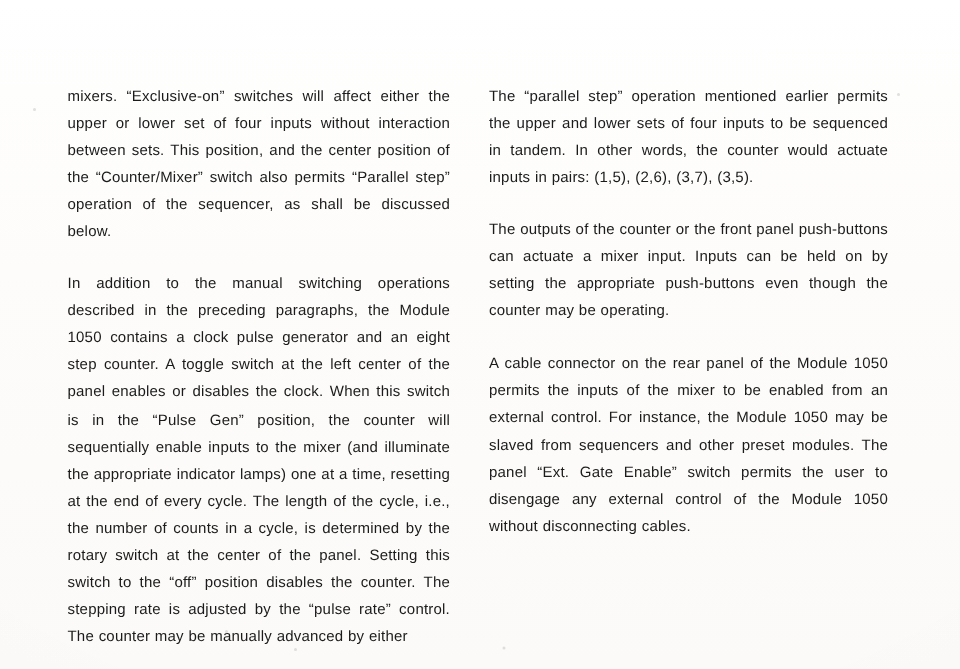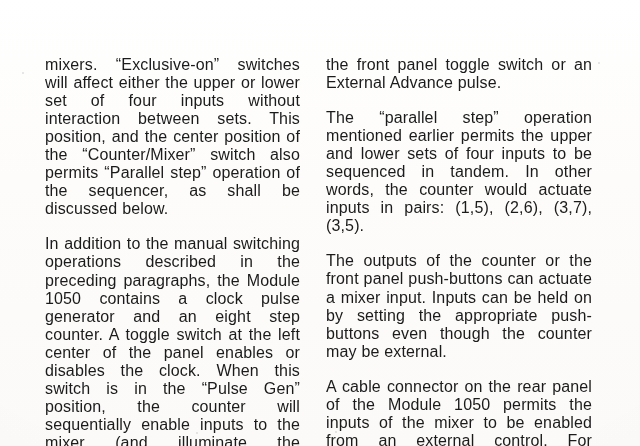--- a/index.html
+++ b/index.html
@@ -40,21 +40,21 @@
   #left-column {
     width: 326px;
     padding: 56px 26px 0 45px;
   }
   #right-column {
     width: 314px;
     padding: 56px 48px 0 0;
   }
   .para {
     margin: 0 0 17px 0;
-    font-size: 16px;
+    font-size: 10px;
     line-height: 18.05px;
     color: #1b1b1b;
     text-align: justify;
     text-justify: inter-word;
     letter-spacing: 0.14px;
     word-spacing: 0.2px;
     -webkit-font-smoothing: none;
   }
   .para:last-child {
     margin-bottom: 0;
@@ -83,20 +83,19 @@
   <div class="speck" style="left:282px; top:404px; width:2px; height:2px;"></div>
 
   <div id="columns">
 
     <div class="column" id="left-column">
       <p class="para">mixers. “Exclusive-on” switches will affect either the upper or lower set of four inputs without interaction between sets. This position, and the center position of the “Counter/Mixer” switch also permits “Parallel step” operation of the sequencer, as shall be discussed below.</p>
       <p class="para">In addition to the manual switching operations described in the preceding paragraphs, the Module 1050 contains a clock pulse generator and an eight step counter. A toggle switch at the left center of the panel enables or disables the clock. When this switch is in the “Pulse Gen” position, the counter will sequentially enable inputs to the mixer (and illuminate the appropriate indicator lamps) one at a time, resetting at the end of every cycle. The length of the cycle, i.e., the number of counts in a cycle, is determined by the rotary switch at the center of the panel. Setting this switch to the “off” position disables the counter. The stepping rate is adjusted by the “pulse rate” control. The counter may be manually advanced by either</p>
     </div>
 
     <div class="column" id="right-column">
-      <p class="para">the front panel toggle switch or an External Advance pulse.</p>
       <p class="para">The “parallel step” operation mentioned earlier permits the upper and lower sets of four inputs to be sequenced in tandem. In other words, the counter would actuate inputs in pairs:   (1,5), (2,6), (3,7), (3,5).</p>
-      <p class="para">The outputs of the counter or the front panel push-buttons can actuate a mixer input. Inputs can be held on by setting the appropriate push-buttons even though the counter may be external.</p>
+      <p class="para">The outputs of the counter or the front panel push-buttons can actuate a mixer input. Inputs can be held on by setting the appropriate push-buttons even though the counter may be operating.</p>
       <p class="para">A cable connector on the rear panel of the Module 1050 permits the inputs of the mixer to be enabled from an external control. For instance, the Module 1050 may be slaved from sequencers and other preset modules. The panel “Ext. Gate Enable” switch permits the user to disengage any external control of the Module 1050 without disconnecting cables.</p>
     </div>
 
   </div>
 </div>
 
 </body></html>

